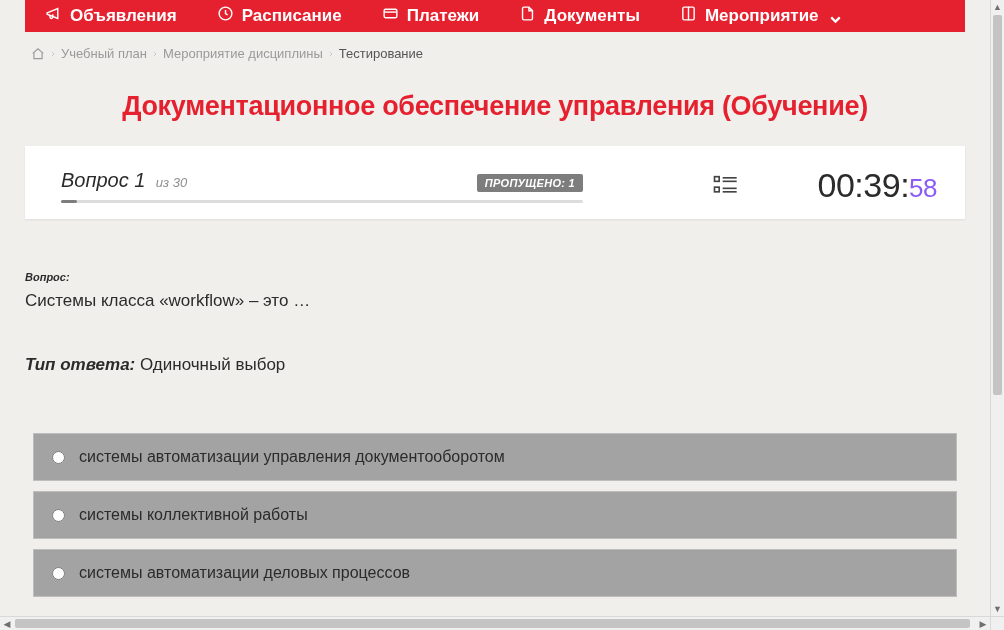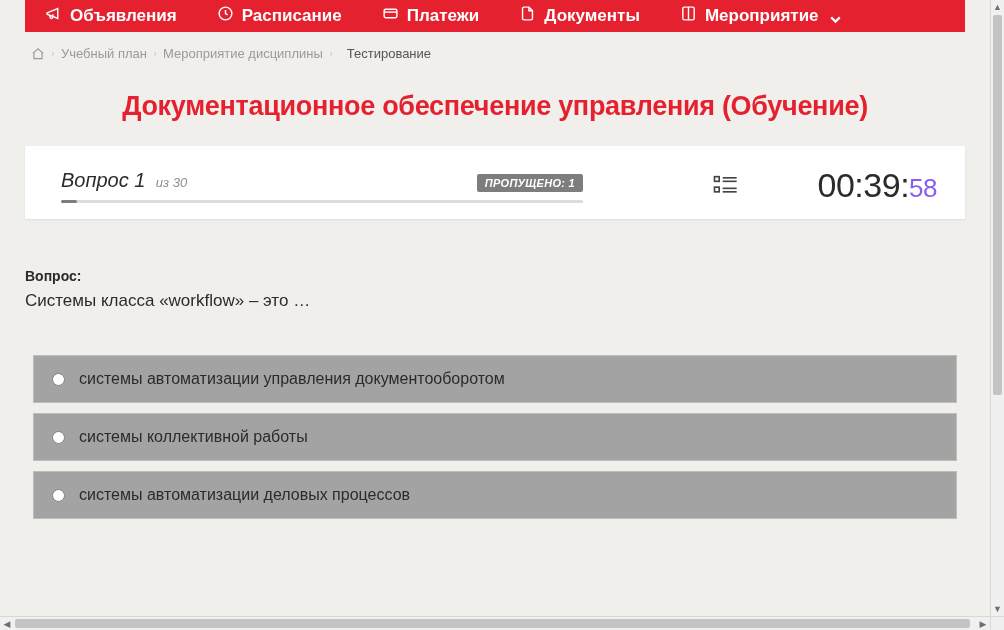--- a/index.html
+++ b/index.html
@@ -59,21 +59,21 @@
     align-items: center;
     gap: 4px;
     padding: 14px 6px 12px;
     font-size: 13px;
     color: #9a9a9a;
   }
   .breadcrumb .home-ic { width: 14px; height: 14px; color: #9a9a9a; }
   .breadcrumb .sep { color: #c9c9c9; }
   .breadcrumb .sep svg { width: 8px; height: 8px; display: block; }
   .breadcrumb a { color: #9a9a9a; text-decoration: none; cursor: pointer; }
-  .breadcrumb .current { color: #555; margin-left: 8px; }
+  .breadcrumb .current { color: #555; }
   
   .page-title {
     text-align: center;
     color: #e5212f;
     font-size: 27px;
     font-weight: 700;
     letter-spacing: -0.3px;
     margin: 18px 0 24px;
   }
   
@@ -145,22 +145,23 @@
   .timer .sec {
     color: #8b5cf6;
     font-size: 26px;
   }
   
   .question-area {
     padding: 48px 0 0 0;
     color: #2b2b2b;
   }
   .q-head-label {
-    font-size: 14px;
+    font-size: 11px;
     font-weight: 700;
+    font-style: italic;
     display: inline;
   }
   .q-text {
     font-size: 17px;
     margin-top: 6px;
     margin-bottom: 44px;
   }
   .ans-type-line {
     font-size: 17px;
     margin-bottom: 58px;
@@ -382,20 +383,25 @@
             <span>00:39:</span><span class="sec">58</span>
           </span>
         </div>
       </div>
 
       <div class="question-area">
         <div>
           <span class="q-head-label">Вопрос:</span>
         </div>
         <div class="q-text">Системы класса «workflow» – это …</div>
+        <div class="ans-type-line">
+          <span class="ans-type-label">Тип ответа:</span>
+          <span> </span>
+          <span>Одиночный выбор</span>
+        </div>
 
         <div class="answers">
           <label class="answer-option">
             <input type="radio" name="ans" style="">
             <span class="opt-text">системы автоматизации управления документооборотом</span>
           </label>
           <label class="answer-option">
             <input type="radio" name="ans" style="">
             <span class="opt-text">системы коллективной работы</span>
           </label>

